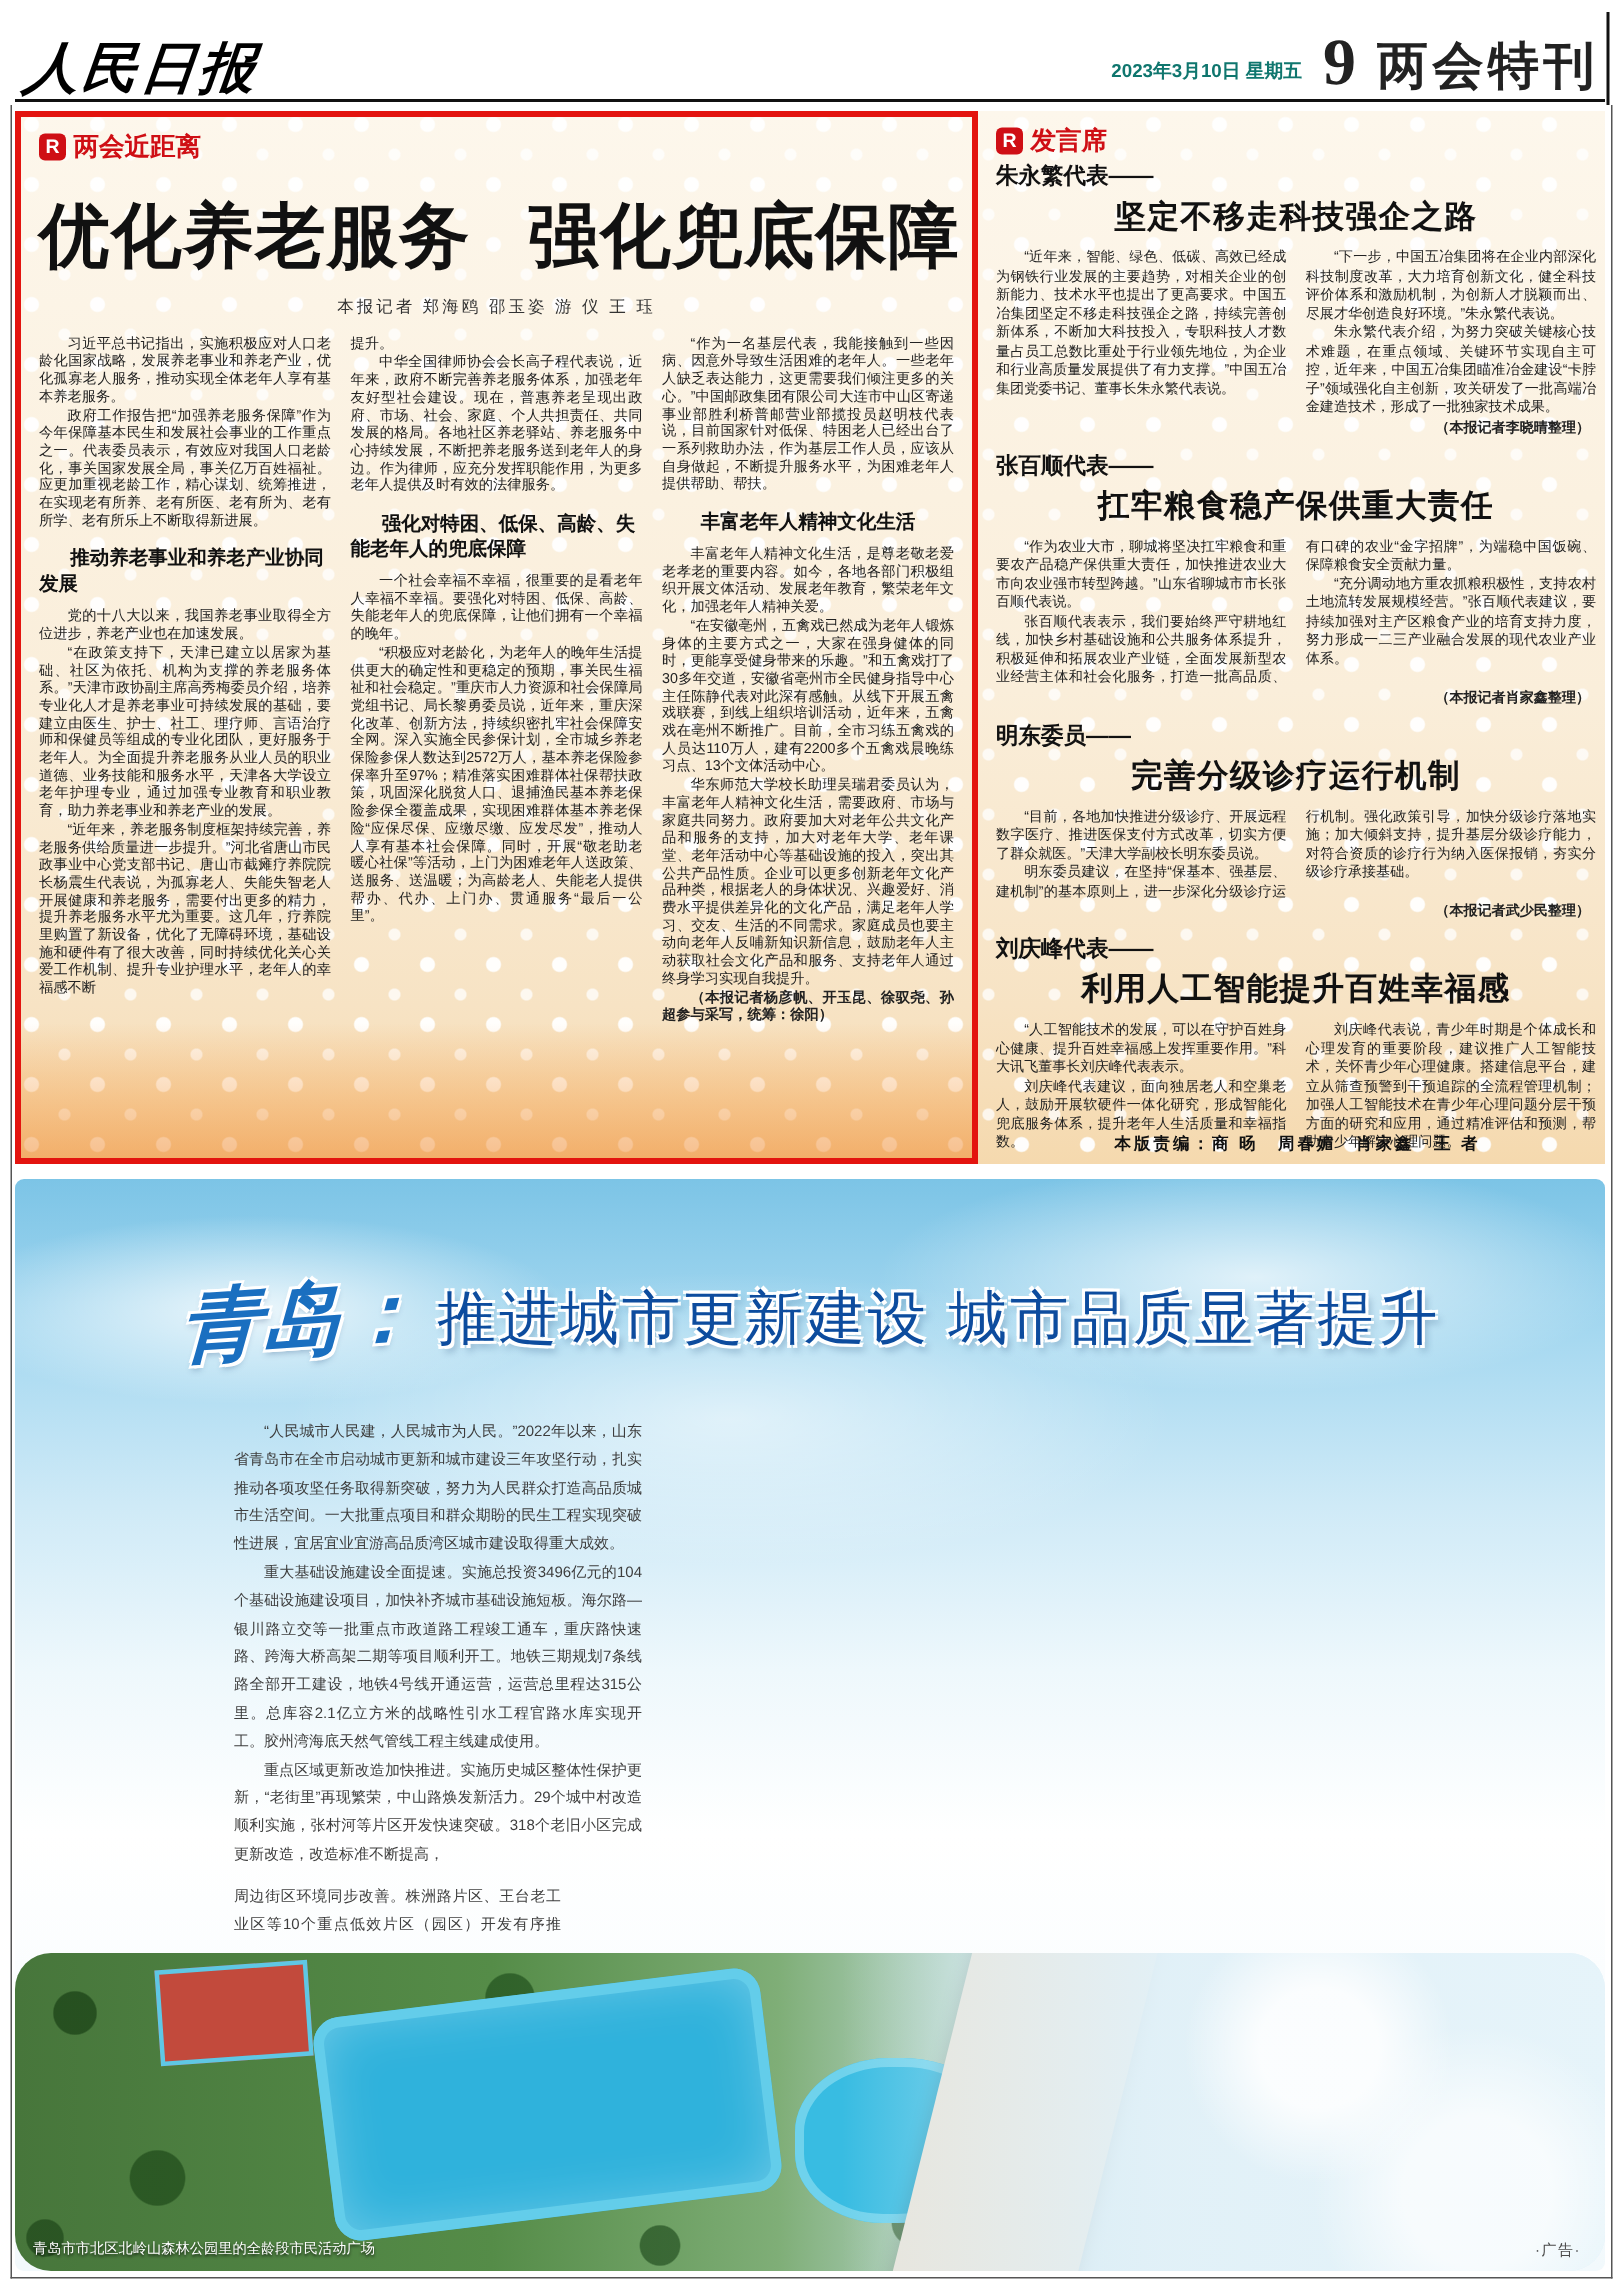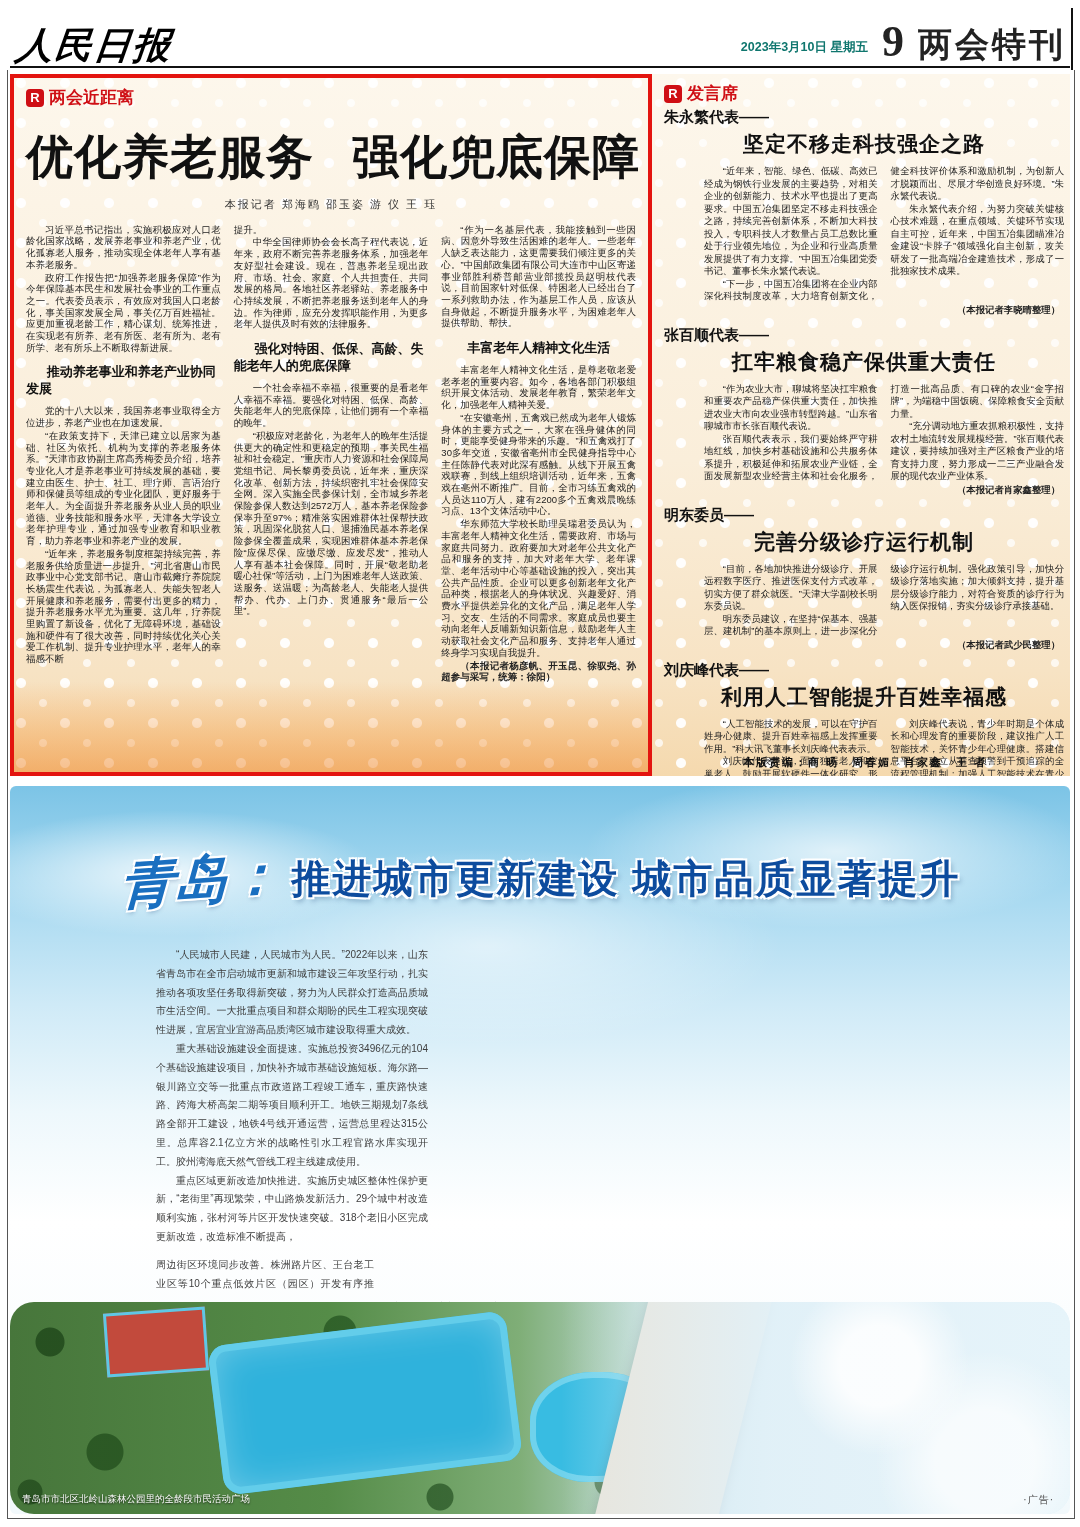--- a/index.html
+++ b/index.html
@@ -48,38 +48,38 @@
   .col h3{margin:10px 0 8px;font-size:13px;line-height:17px;font-weight:800;color:#111;text-indent:1.6em;}
   .col h3.center{text-align:center;text-indent:0;}
   .col p.credit{text-indent:2em;font-weight:600;}
 
   
   .speakers{position:relative;flex:1;min-width:0;padding:8px 6px 0 4px;overflow:hidden;}
   .sp-item{margin-bottom:9px;}
   .sp-name{font-size:15px;font-weight:800;color:#111;margin:3px 0 2px;}
   .sp-title{font-family:"Liberation Serif","DejaVu Serif",serif;font-size:21px;font-weight:700;
             text-align:center;color:#111;margin:3px 0 7px;letter-spacing:1px;}
-  .sp-body{column-count:2;column-gap:13px;margin-left:40px;}
+  .sp-body{column-count:2;column-gap:13px;}
   .sp-body p{margin:0;font-size:9.4px;line-height:12.5px;text-align:justify;text-indent:2em;color:#222;}
   .sp-credit{text-align:right;font-size:9.4px;color:#222;padding-right:4px;margin-top:1px;font-weight:600;}
   .editors{position:absolute;left:0;right:0;bottom:6px;text-align:center;font-size:11px;
            font-weight:700;letter-spacing:2px;color:#111;}
 
   
   .ad{position:relative;margin:10px 10px 0;height:728px;border-radius:6px;overflow:hidden;
     background:
       radial-gradient(ellipse 300px 90px at 15% 12%, rgba(255,255,255,.8), rgba(255,255,255,0) 70%),
       radial-gradient(ellipse 360px 110px at 78% 9%, rgba(255,255,255,.7), rgba(255,255,255,0) 70%),
       radial-gradient(ellipse 420px 140px at 45% 22%, rgba(255,255,255,.55), rgba(255,255,255,0) 70%),
       linear-gradient(180deg,#7cc4e6 0%,#a5d8f0 14%,#cfeaf7 30%,#eef8fc 45%,#ffffff 60%,#f2f9fc 100%);}
   .ad-title{display:flex;align-items:center;justify-content:center;gap:10px;padding-top:52px;height:82px;}
   .qd{font-family:"DejaVu Serif","Liberation Serif",serif;font-style:italic;font-weight:900;
       font-size:54px;color:#1a6fc0;transform:rotate(-4deg) skewX(-6deg);line-height:1;
       text-shadow:2px 2px 0 #fff,-2px -2px 0 #fff,2px -2px 0 #fff,-2px 2px 0 #fff,0 3px 4px rgba(30,70,120,.35);}
-  .ad-main{font-size:39px;font-weight:700;color:#0d4c9e;letter-spacing:2px;white-space:nowrap;
+  .ad-main{font-size:39px;font-weight:400;color:#0d4c9e;letter-spacing:2px;white-space:nowrap;
       text-shadow:2px 2px 0 #fff,-2px -2px 0 #fff,2px -2px 0 #fff,-2px 2px 0 #fff,3px 4px 5px rgba(20,60,110,.35);}
   .ad-body{display:flex;gap:9px;padding-left:146px;margin-top:26px;height:344px;overflow:hidden;flex-direction:column;}
   .ad-col{font-size:10px;line-height:18.8px;color:#3d3d3d;text-align:justify;}
   .ad-col p{margin:0;text-indent:2em;}
   .ad-col1{width:272px;flex:none;}
   .ad-col2{width:218px;flex:none;}
   .ad-photos{width:300px;flex:none;display:flex;flex-direction:column;gap:10px;}
   .photo{position:relative;border-radius:14px;overflow:hidden;border:2px solid rgba(255,255,255,.9);
          box-shadow:0 2px 8px rgba(40,80,110,.25);}
   .photo figcaption{position:absolute;right:8px;bottom:5px;color:#fff;font-size:14px;

